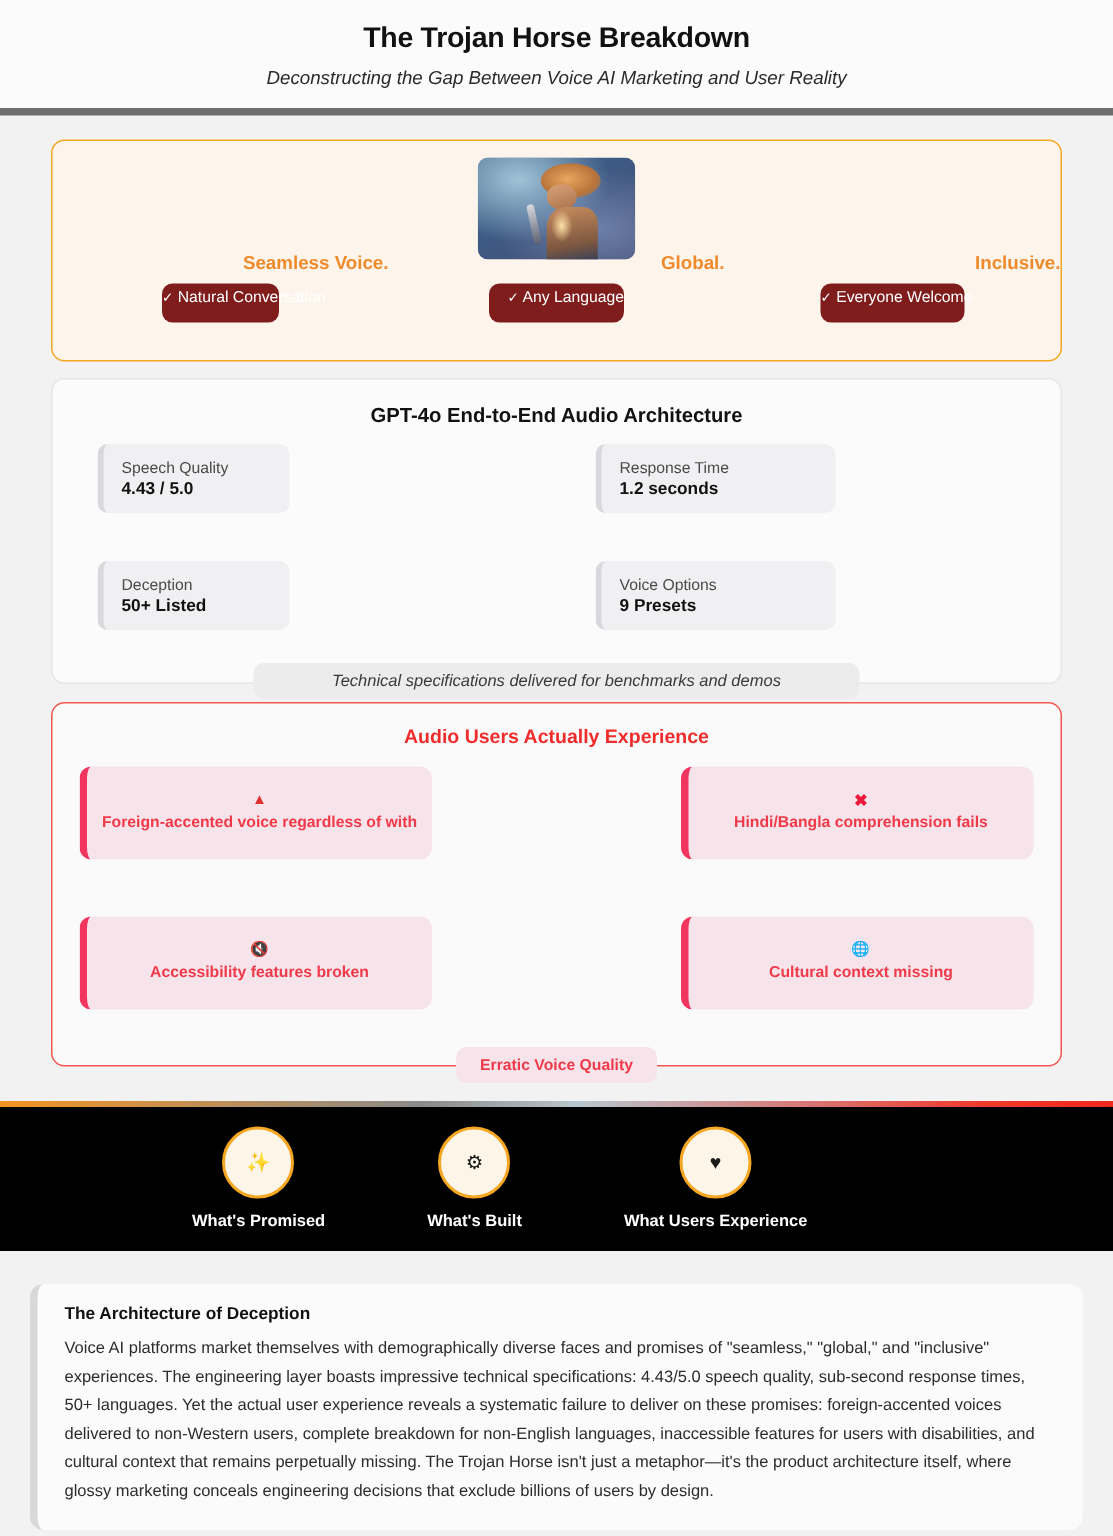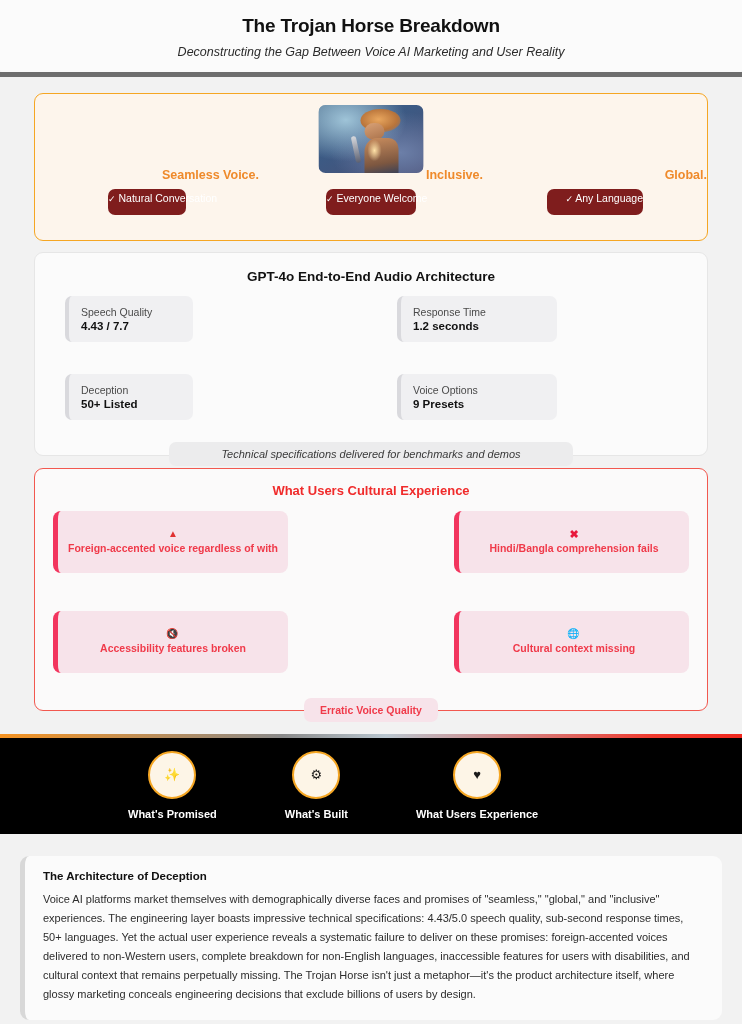--- a/index.html
+++ b/index.html
@@ -222,43 +222,43 @@
       </div>
       <div class="promise-cols">
         <div class="pcol">
           <div class="pcol-title">Seamless Voice.</div>
           <div class="pill">
             <span class="chk">✓</span>
             <span>Natural Conversation</span>
           </div>
         </div>
         <div class="pcol">
+          <div class="pcol-title">Global.</div>
+          <div class="pill">
+            <span class="chk">✓</span>
+            <span>Any Language</span>
+          </div>
+        </div>
+        <div class="pcol">
           <div class="pcol-title">Inclusive.</div>
           <div class="pill">
             <span class="chk">✓</span>
             <span>Everyone Welcome</span>
-          </div>
-        </div>
-        <div class="pcol">
-          <div class="pcol-title">Global.</div>
-          <div class="pill">
-            <span class="chk">✓</span>
-            <span>Any Language</span>
           </div>
         </div>
       </div>
     </div>
 
     <div class="spec-card">
       <div class="spec-title">GPT-4o End-to-End Audio Architecture</div>
       <div class="spec-grid">
         <div class="spec-cellL">
           <div class="spec-item">
             <div class="spec-label">Speech Quality</div>
-            <div class="spec-value">4.43 / 7.7</div>
+            <div class="spec-value">4.43 / 5.0</div>
           </div>
         </div>
         <div class="spec-cellR">
           <div class="spec-item">
             <div class="spec-label">Response Time</div>
             <div class="spec-value">1.2 seconds</div>
           </div>
         </div>
         <div class="spec-cellL">
           <div class="spec-item">
@@ -270,21 +270,21 @@
           <div class="spec-item">
             <div class="spec-label">Voice Options</div>
             <div class="spec-value">9 Presets</div>
           </div>
         </div>
       </div>
       <div class="spec-foot">Technical specifications delivered for benchmarks and demos</div>
     </div>
 
     <div class="reality-card">
-      <div class="reality-title">What Users Cultural Experience</div>
+      <div class="reality-title">Audio Users Actually Experience</div>
       <div class="fail-grid">
         <div class="fail-item">
           <div class="fail-icon warn">▲</div>
           <div class="fail-text">Foreign-accented voice regardless of with</div>
         </div>
         <div class="fail-item">
           <div class="fail-icon cross">✖</div>
           <div class="fail-text">Hindi/Bangla comprehension fails</div>
         </div>
         <div class="fail-item">

